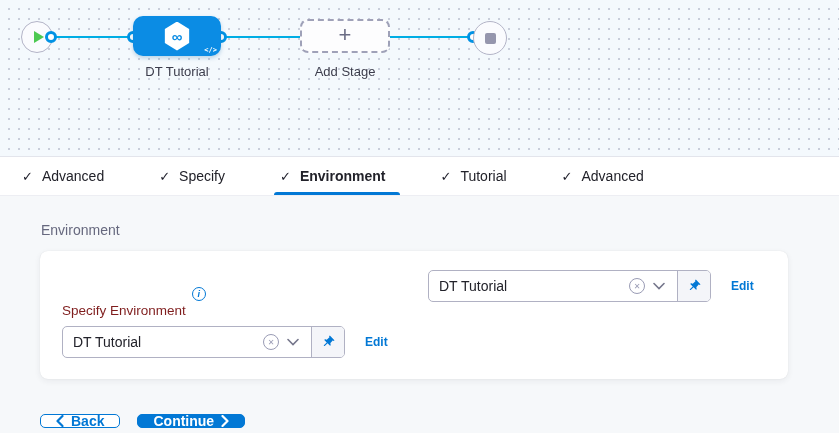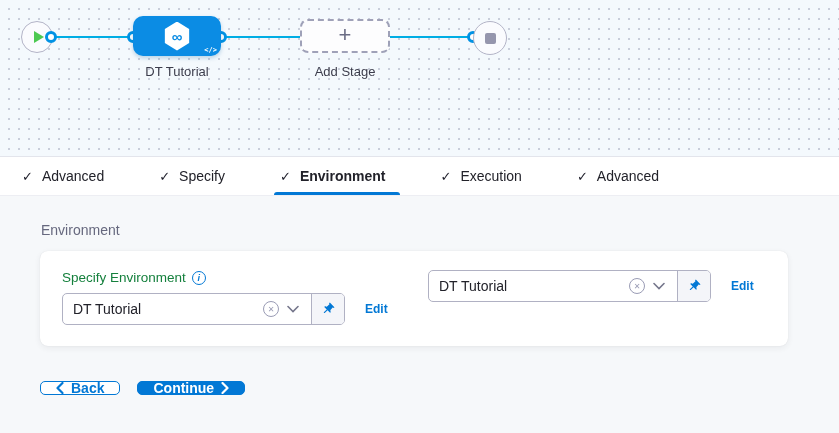--- a/index.html
+++ b/index.html
@@ -60,21 +60,21 @@
     height:3px; background:#0278d5; border-radius:3px 3px 0 0; }
 
   
   .content { padding:0; }
   .section-title { margin:26px 0 0 41px; font-size:14px; color:#66687e; }
   .card { margin:13px 0 0 40px; width:748px; background:#fff; border-radius:8px;
     box-shadow:0 2px 6px rgba(40,41,61,.07), 0 0 1px rgba(40,41,61,.12);
     padding:19px 22px 21px; display:flex; }
   .field-col { width:366px; }
   .field-label-row { display:flex; align-items:center; gap:6px; margin-bottom:8px; }
-  .field-label { font-size:13.5px; color:#15803d; }
+  .field-label { font-size:13.5px; color:#7f1d1d;margin-top:33px; }
   .info-icon { width:14px; height:14px; border-radius:50%; border:1px solid #0278d5;
     color:#0278d5; font-size:9px; font-weight:700; font-style:italic;
     display:inline-flex; align-items:center; justify-content:center; }
   .field-input-row { display:flex; align-items:center; }
   .input-group { display:flex; width:283px; height:32px; border:1px solid #b0b1c3;
     border-radius:5px; background:#fff; overflow:hidden; }
   .input-text { flex:1; display:flex; align-items:center; padding:0 10px;
     font-size:14px; color:#22222a; gap:8px; }
   .input-value { flex:1; }
   .clear-icon { width:16px; height:16px; border-radius:50%; border:1px solid #9a9cb5;
@@ -137,21 +137,21 @@
   <div class="tab">
     <span class="check">✓</span>
     <span>Specify</span>
   </div>
   <div class="tab active">
     <span class="check">✓</span>
     <span>Environment</span>
   </div>
   <div class="tab">
     <span class="check">✓</span>
-    <span>Execution</span>
+    <span>Tutorial</span>
   </div>
   <div class="tab">
     <span class="check">✓</span>
     <span>Advanced</span>
   </div>
 </div>
 
 <div class="content">
   <div class="section-title">Environment</div>
 

